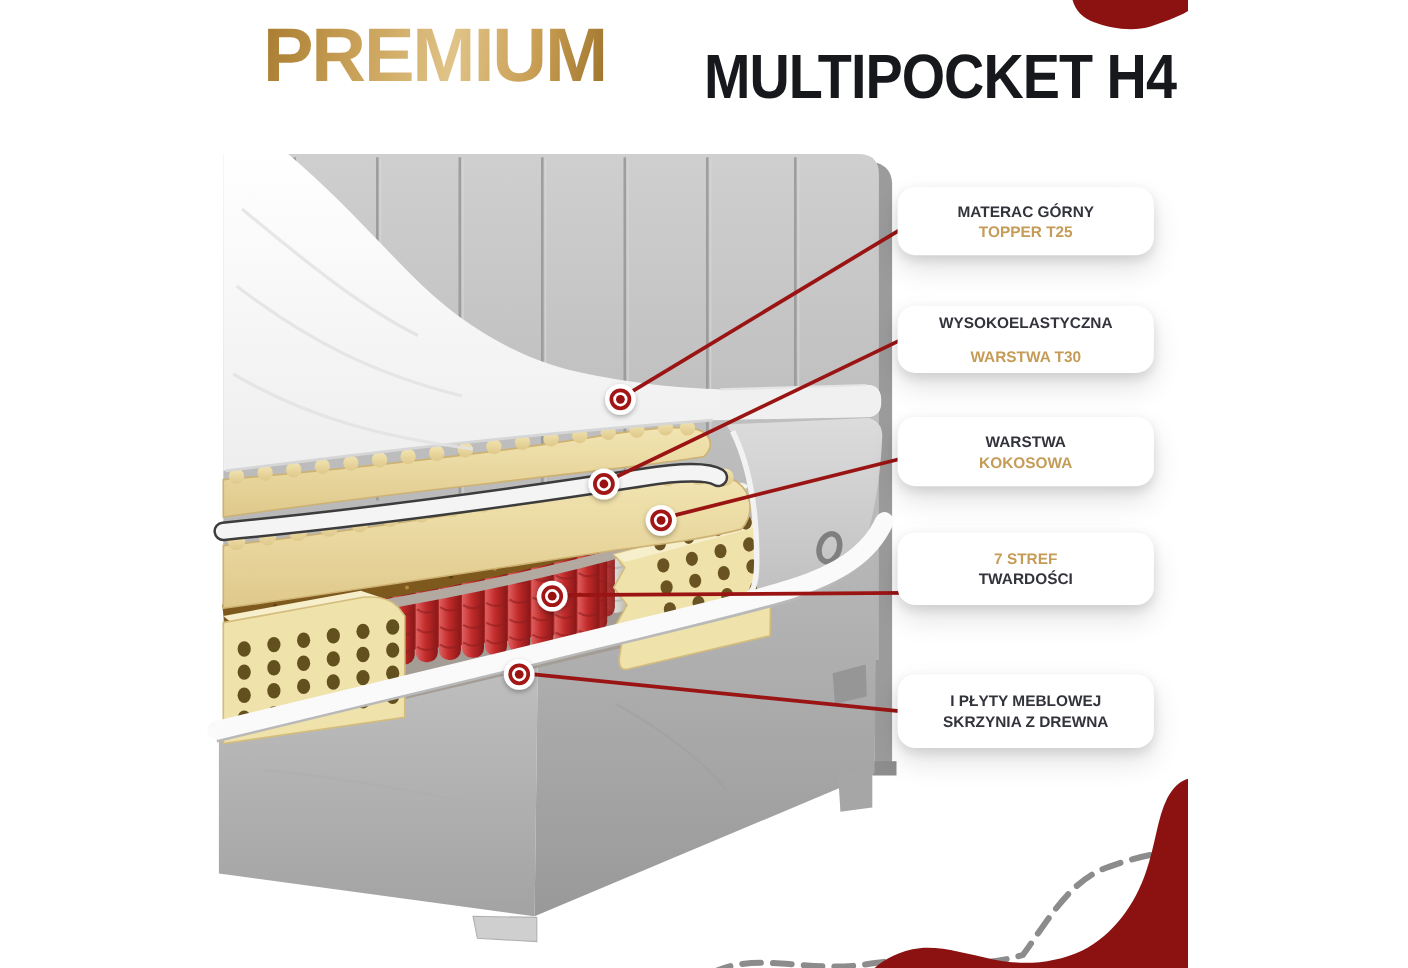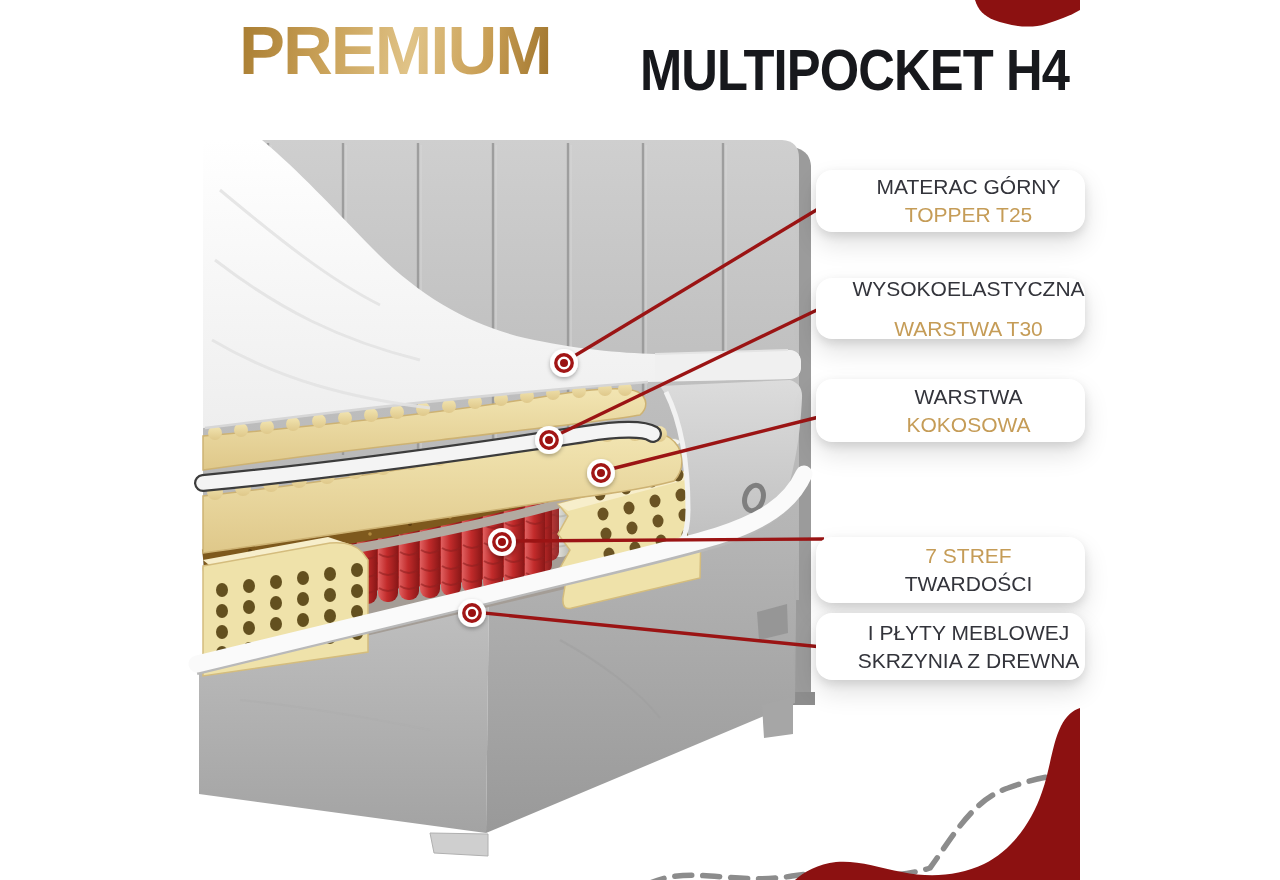--- a/index.html
+++ b/index.html
@@ -13,27 +13,27 @@
      background:linear-gradient(100deg,#a87c30 0%,#c9a158 28%,#e2c econ 0,#e0c387 55%,#c99f55 78%,#9f742c 100%);
      background:linear-gradient(100deg,#a87c30 0%,#c9a158 28%,#e0c387 55%,#c99f55 78%,#9f742c 100%);
      -webkit-background-clip:text;background-clip:text;color:transparent;}
   .title-model{position:absolute;left:640px;top:42px;font-size:57px;font-weight:700;
      letter-spacing:-1px;line-height:1;color:#17181c;transform:scaleX(.89);transform-origin:left;}
 
   
   .label-box{position:absolute;left:816px;width:233px;background:#fff;border-radius:16px;
      display:flex;flex-direction:column;align-items:center;justify-content:center;
      box-shadow:0 4px 10px rgba(0,0,0,.10),0 12px 26px rgba(0,0,0,.12);
-     font-size:21px;font-weight:400;line-height:1.32;text-align:center;z-index:5;padding-left:36px;}
+     font-size:14px;font-weight:700;line-height:1.32;text-align:center;z-index:5;}
   .label-box .d{color:#33343b;}
   .label-box .g{color:#c59c57;}
   .lb1{top:170px;height:62px;}
   .lb2{top:278px;height:61px;gap:12px;}
   .lb3{top:379px;height:63px;}
-  .lb4{top:537px;height:66px;}
+  .lb4{top:484px;height:66px;}
   .lb5{top:613px;height:67px;}
 </style>
 </head>
 <body>
 
 <div class="stage">
 
 <svg class="scene" width="1280" height="880" viewBox="0 0 1280 880">
   <defs>
     <linearGradient id="hb" x1="0" y1="0" x2="0" y2="1">

